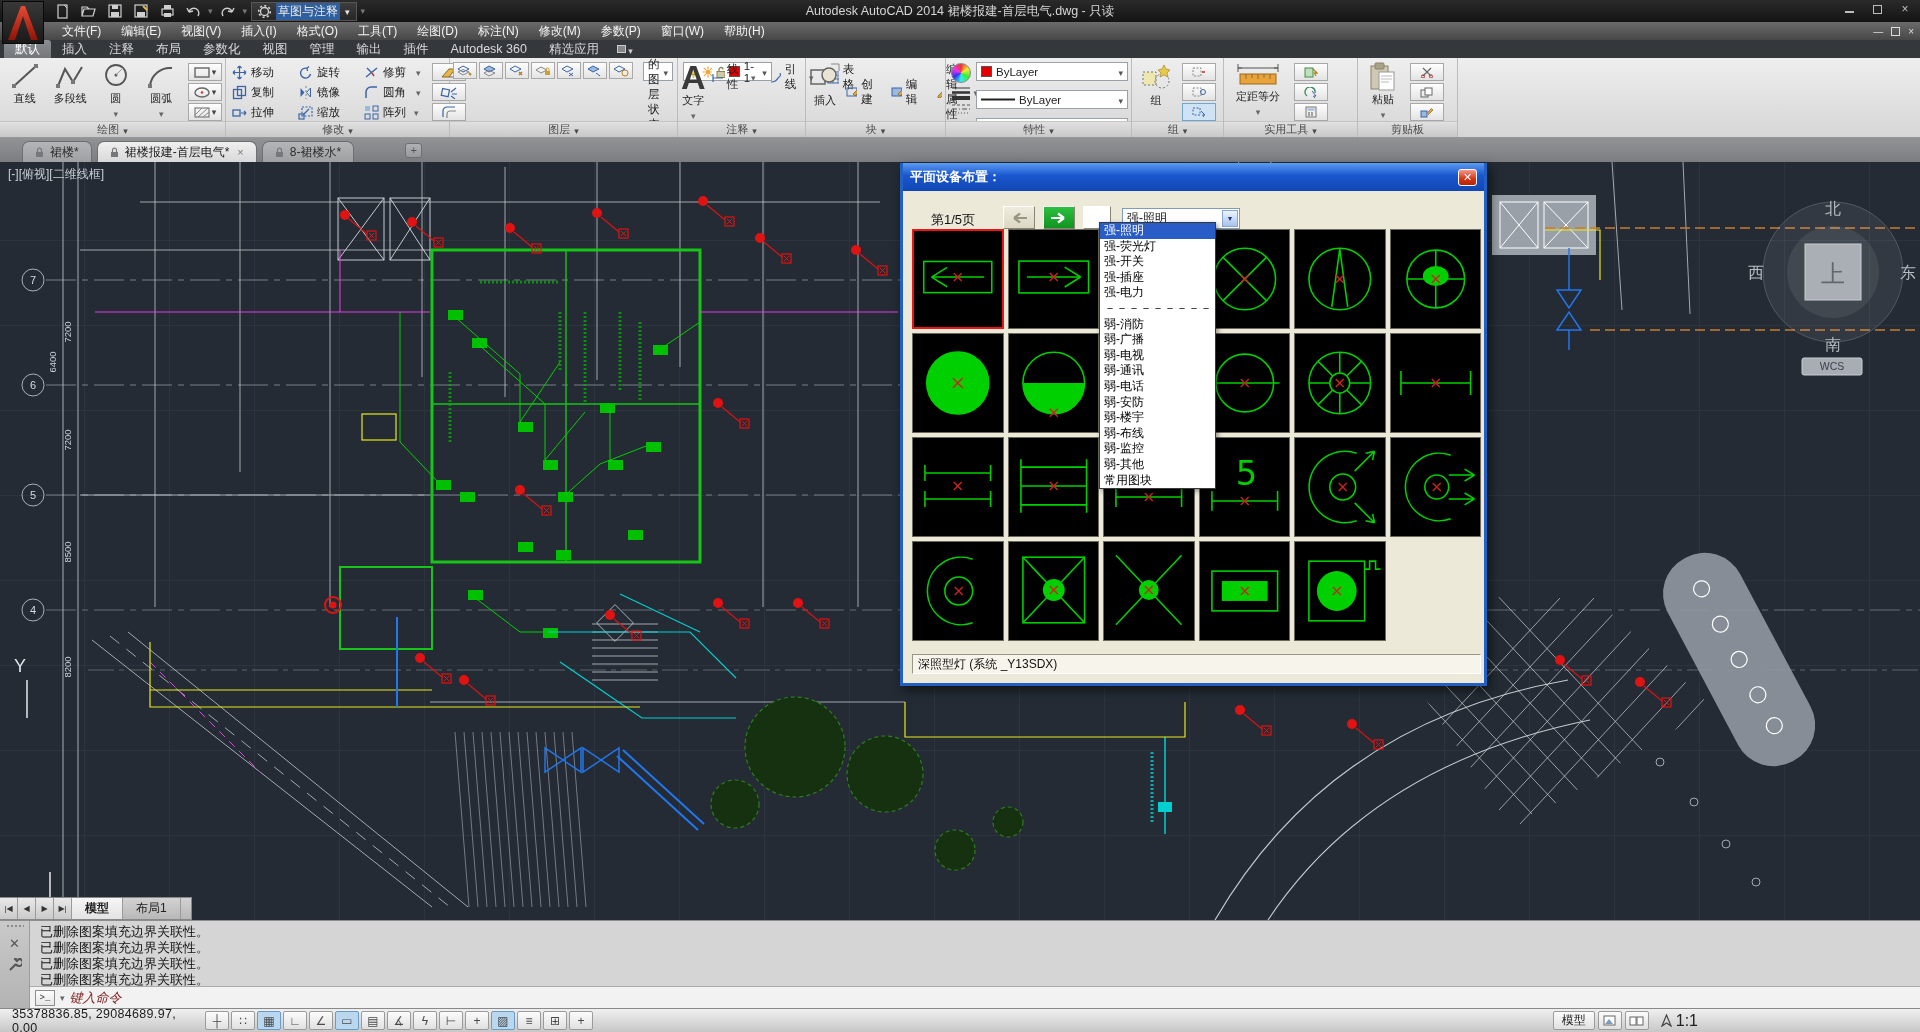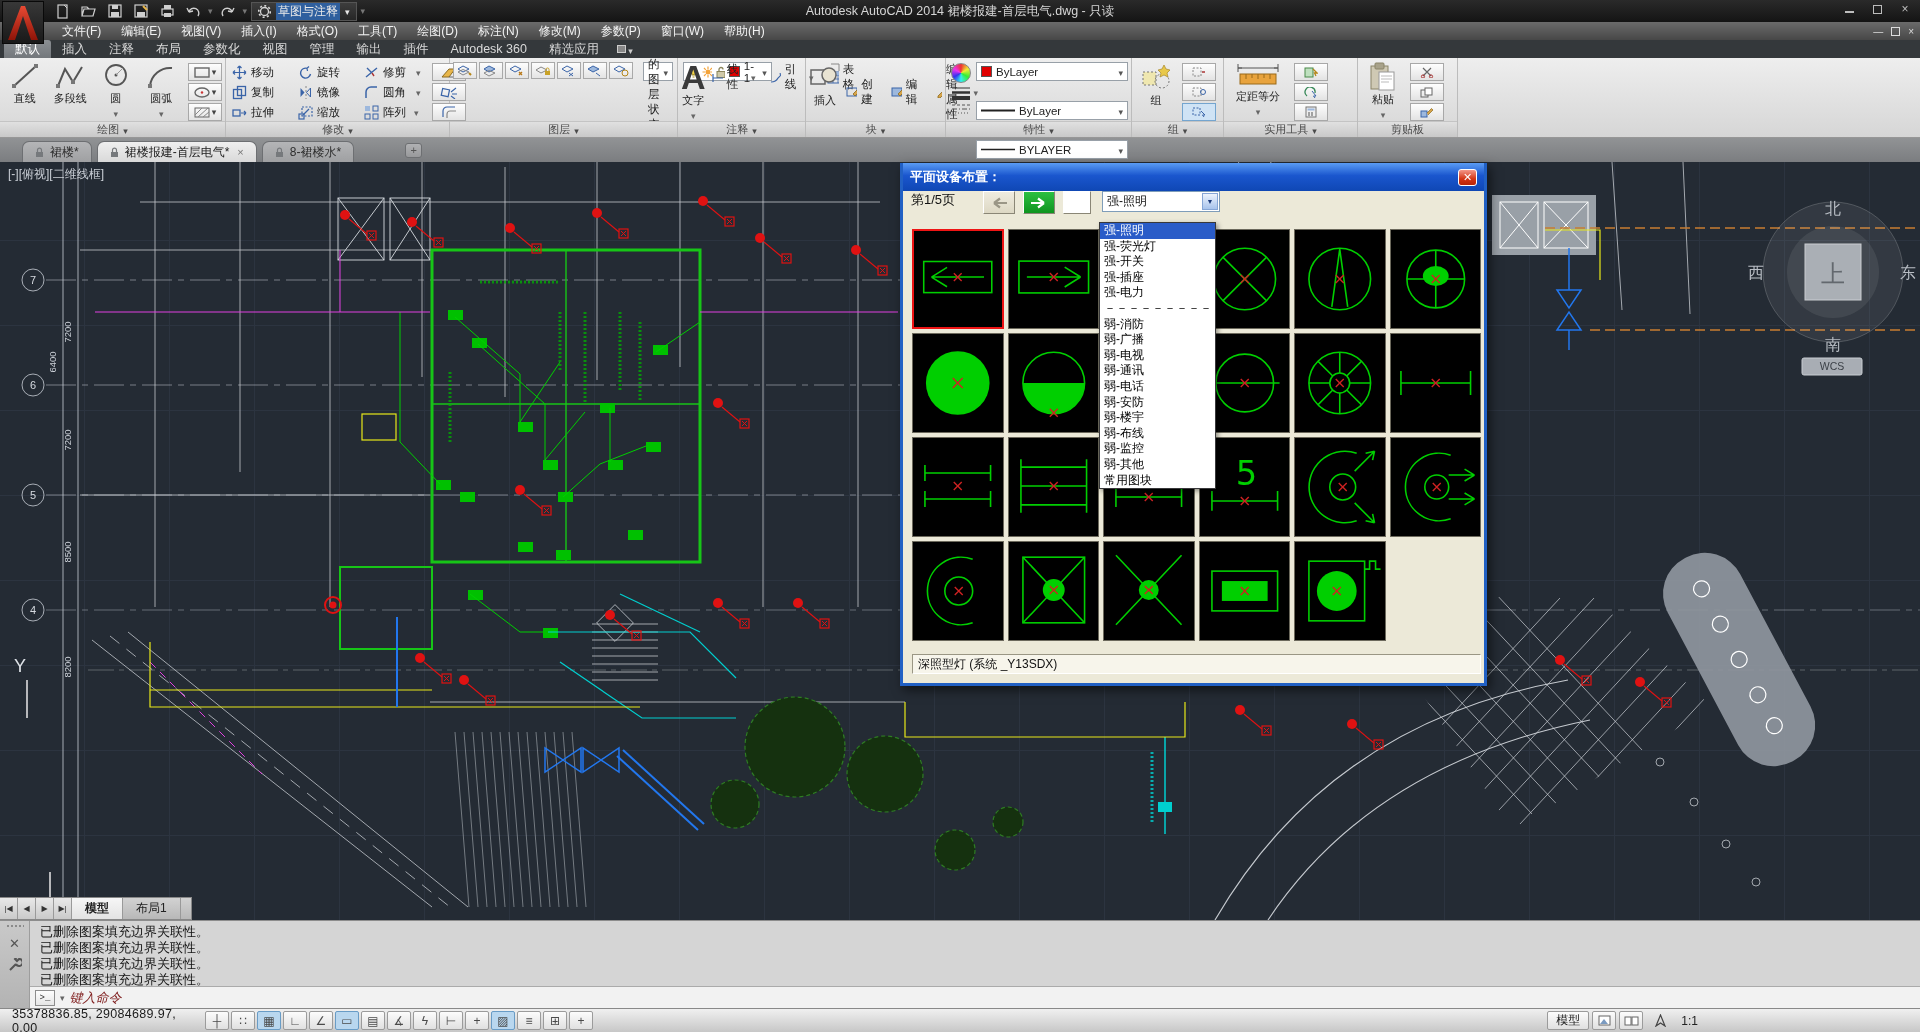--- a/index.html
+++ b/index.html
@@ -51,21 +51,21 @@
 .smallgrid{display:grid;grid-template-columns:repeat(3,66px);grid-auto-rows:20px;padding-top:2px}
 .stool{display:flex;align-items:center;gap:4px;font-size:11.5px;color:#222;padding-left:3px}
 .layercol{display:flex;flex-direction:row;gap:10px;padding-top:2px}
 .lrow{display:flex;gap:2px}
 .licon{width:24px;height:17px;border:1px solid #a9a9a9;background:linear-gradient(#fdfdfd,#e4e4e4);
        display:flex;align-items:center;justify-content:center}
 .combo{height:19px;border:1px solid #98a0a8;background:#fff;display:flex;align-items:center;gap:4px;
        font-size:11.5px;color:#222;padding:0 4px;position:relative}
 .combo .car{margin-left:auto;color:#555}
 .sw{width:11px;height:11px;background:#e00000;border:1px solid #555;flex:0 0 auto}
-.propcol{display:flex;flex-direction:column;gap:20px;padding-top:2px}
+.propcol{display:flex;flex-direction:column;gap:9px;padding-top:2px}
 .propicons{display:flex;flex-direction:column;gap:3px;align-items:center;padding:3px 3px 0 2px}
 .cwheel{width:20px;height:20px;border-radius:50%;border:1px solid #888;
         background:conic-gradient(#e33,#ee3,#3e3,#3ee,#33e,#e3e,#e33)}
 .bigA{font-size:34px;font-weight:bold;color:#3a3a3a;line-height:30px}
 
 
 .filetabs{position:absolute;top:138px;left:0;right:0;height:24px;background:linear-gradient(#919395,#7b7d80);
           display:flex;align-items:flex-end;padding-left:22px;z-index:16}
 .ftab{height:21px;display:flex;align-items:center;gap:6px;padding:0 12px;font-size:12px;color:#2d2d2d;
       background:linear-gradient(#b4b5b7,#9fa0a2);border:1px solid #6d6f72;border-bottom:none;border-radius:7px 7px 0 0;margin-right:5px}
@@ -106,30 +106,30 @@
 .statusbar{position:absolute;top:1008px;left:0;right:0;height:24px;background:linear-gradient(#f0f0f0,#c7c7c7);
            border-top:1px solid #898989;display:flex;align-items:center;z-index:12}
 .coords{width:205px;padding-left:12px;font-size:12.5px;color:#1a1a1a;letter-spacing:.3px}
 .sicons{display:flex;gap:2px}
 .sicon{width:24px;height:19px;border:1px solid #9b9b9b;border-radius:2px;background:linear-gradient(#fcfcfc,#e0e0e0);
        display:flex;align-items:center;justify-content:center;font-size:12px;color:#4a4a4a}
 .sicon.active{background:#b9d7ef;border-color:#699cc6}
 .sright{margin-left:auto;display:flex;align-items:center;gap:3px;padding-right:222px}
 .modelbtn{height:19px;padding:0 8px;border:1px solid #9b9b9b;border-radius:2px;font-size:12px;color:#222;
           background:linear-gradient(#fcfcfc,#e0e0e0);display:flex;align-items:center}
-.scale{display:flex;align-items:center;gap:14px;font-size:12px;color:#222;margin-left:8px}
+.scale{display:flex;align-items:center;gap:3px;font-size:16px;color:#222;margin-left:8px}
 
 
 .dialog{position:absolute;left:900px;top:163px;width:587px;height:523px;background:#ece9d8;
         border:3px solid #2160c4;border-top:none;box-shadow:3px 4px 10px rgba(0,0,0,.55);z-index:60}
 .dtitle{height:28px;background:linear-gradient(#5a9cf4,#1a56ce 45%,#0f47b4);display:flex;align-items:center;
         color:#fff;font-weight:bold;font-size:13px;padding:0 7px}
 .dclose{margin-left:auto;width:19px;height:17px;border:1px solid #fff;border-radius:3px;color:#fff;font-size:11px;
         background:linear-gradient(#f3988a,#d33414 60%,#b82408);display:flex;align-items:center;justify-content:center;font-weight:bold}
-.dtoolbar{height:38px;display:flex;align-items:flex-start;padding-left:8px;font-size:13px;color:#111}
+.dtoolbar{height:38px;display:flex;align-items:flex-end;padding-left:28px;font-size:13px;color:#111}
 .dpage{width:72px}
 .dbtn{width:32px;height:23px;border:1px solid #8a8676;border-top-color:#fff;border-left-color:#fff;
       display:flex;align-items:center;justify-content:center;margin-right:8px;background:linear-gradient(#efecdf,#ddd8c4)}
 .dbtn.green{background:linear-gradient(#2cc040,#0f9420)}
 .dbtn.blank{background:#fff;width:28px;margin-right:11px}
 .dcombo{width:118px;height:21px;border:1px solid #7f9db9;background:#fff;display:flex;align-items:center;
         padding-left:4px;font-size:12px;color:#111;position:relative}
 .dcombo .abox{position:absolute;right:1px;top:1px;bottom:1px;width:16px;border:1px solid #86a6d6;
         background:linear-gradient(#eef4fd,#a7c3ec);display:flex;align-items:center;justify-content:center;font-size:7px;color:#1b3a7a}
 .dgrid{position:absolute;left:9px;top:66px;width:569px;height:412px;display:grid;

